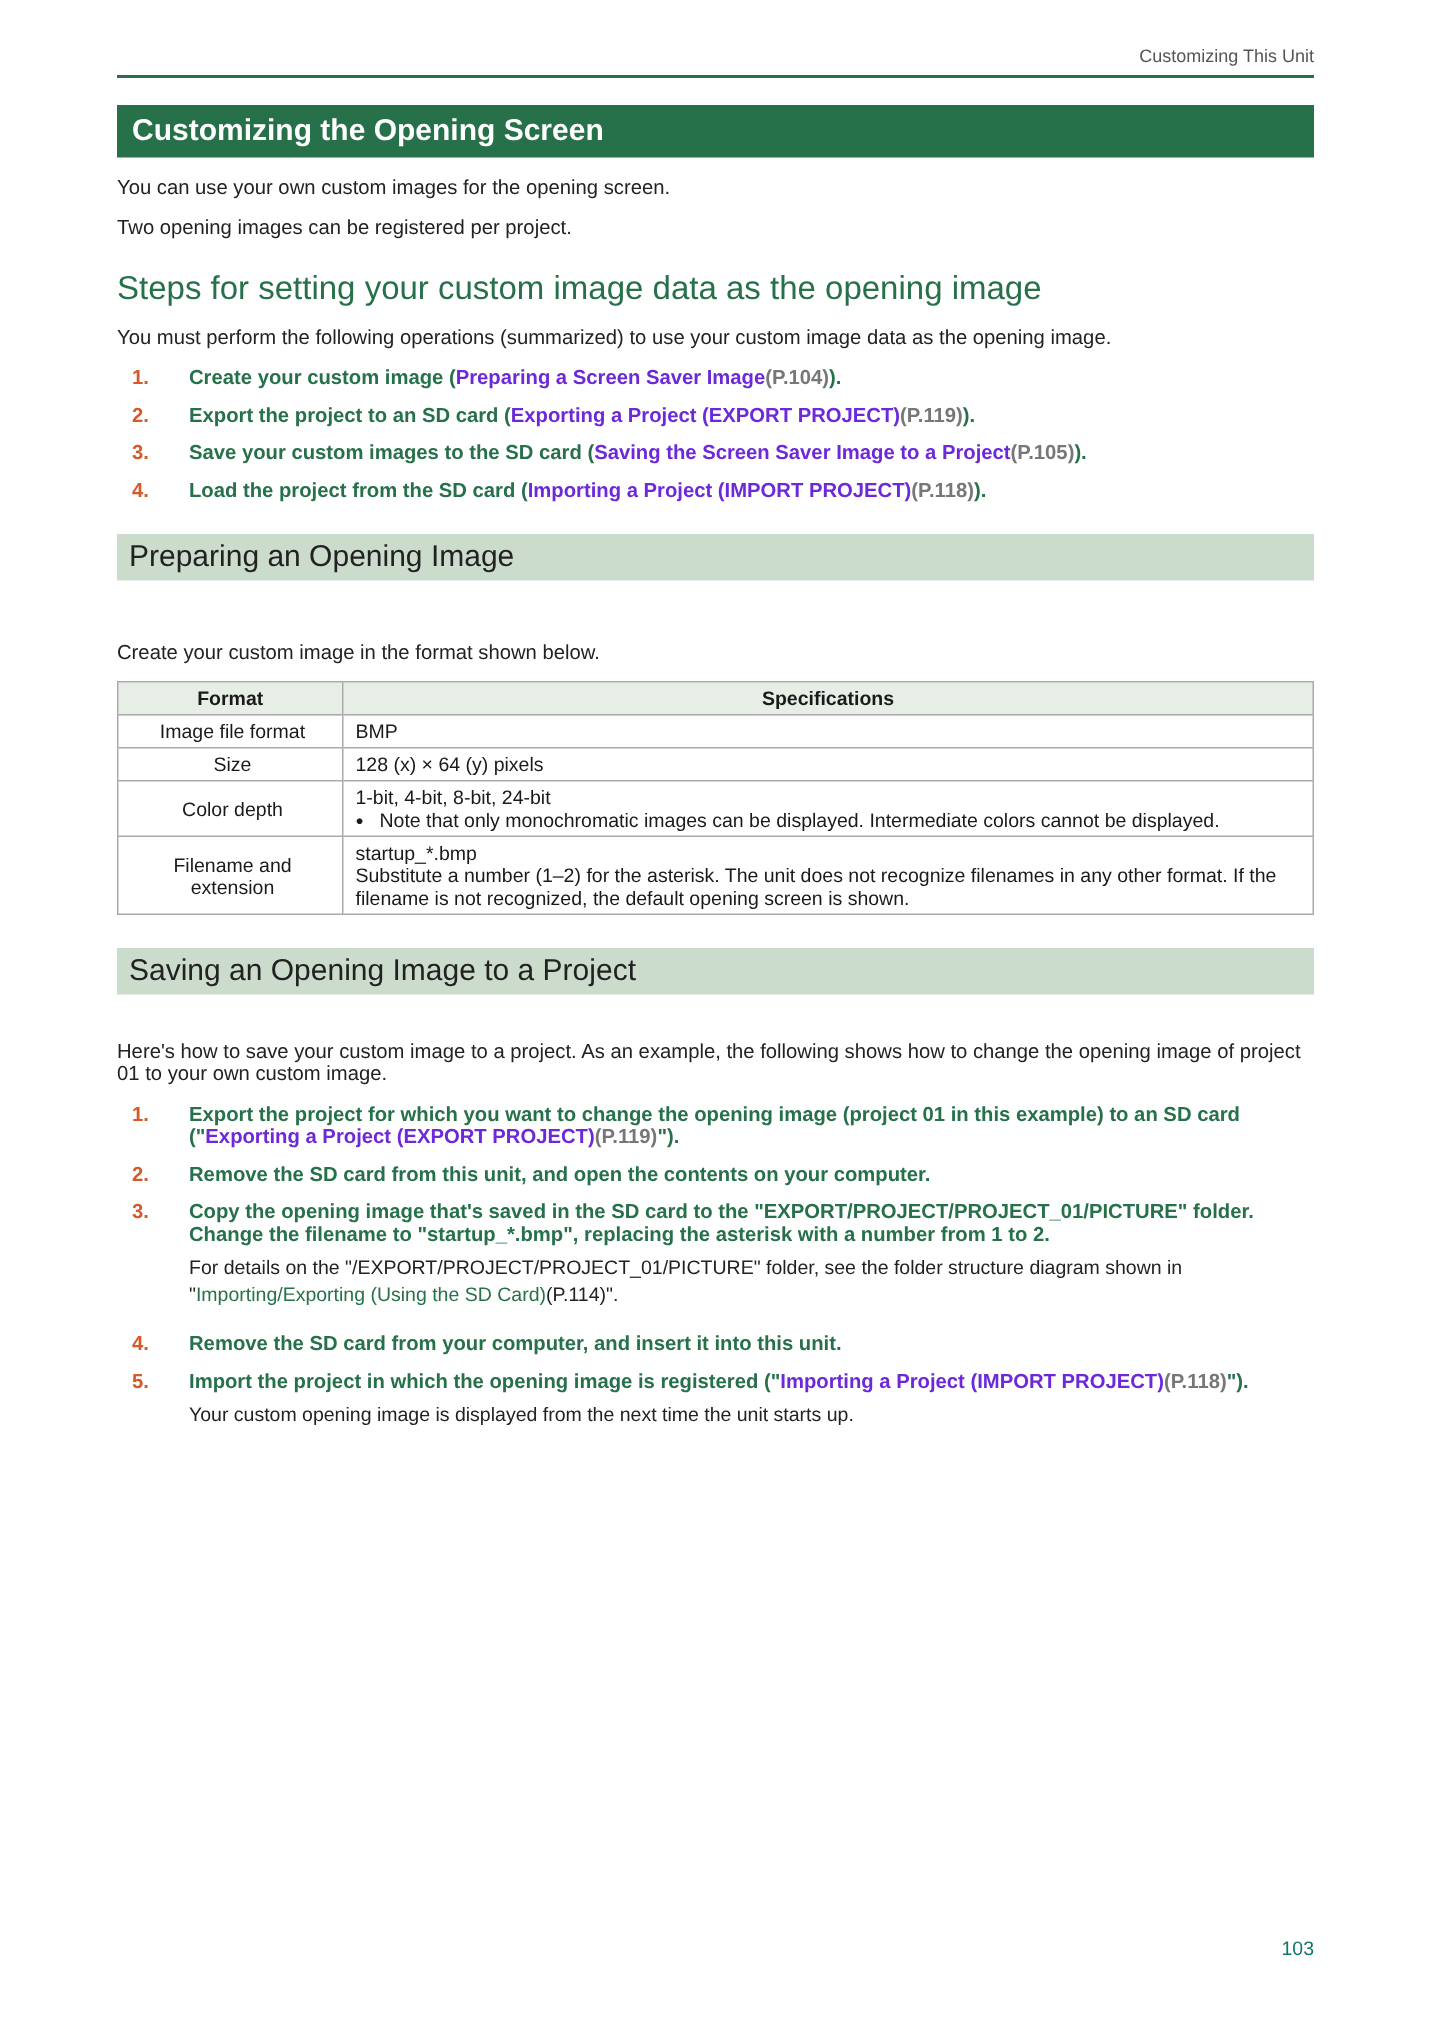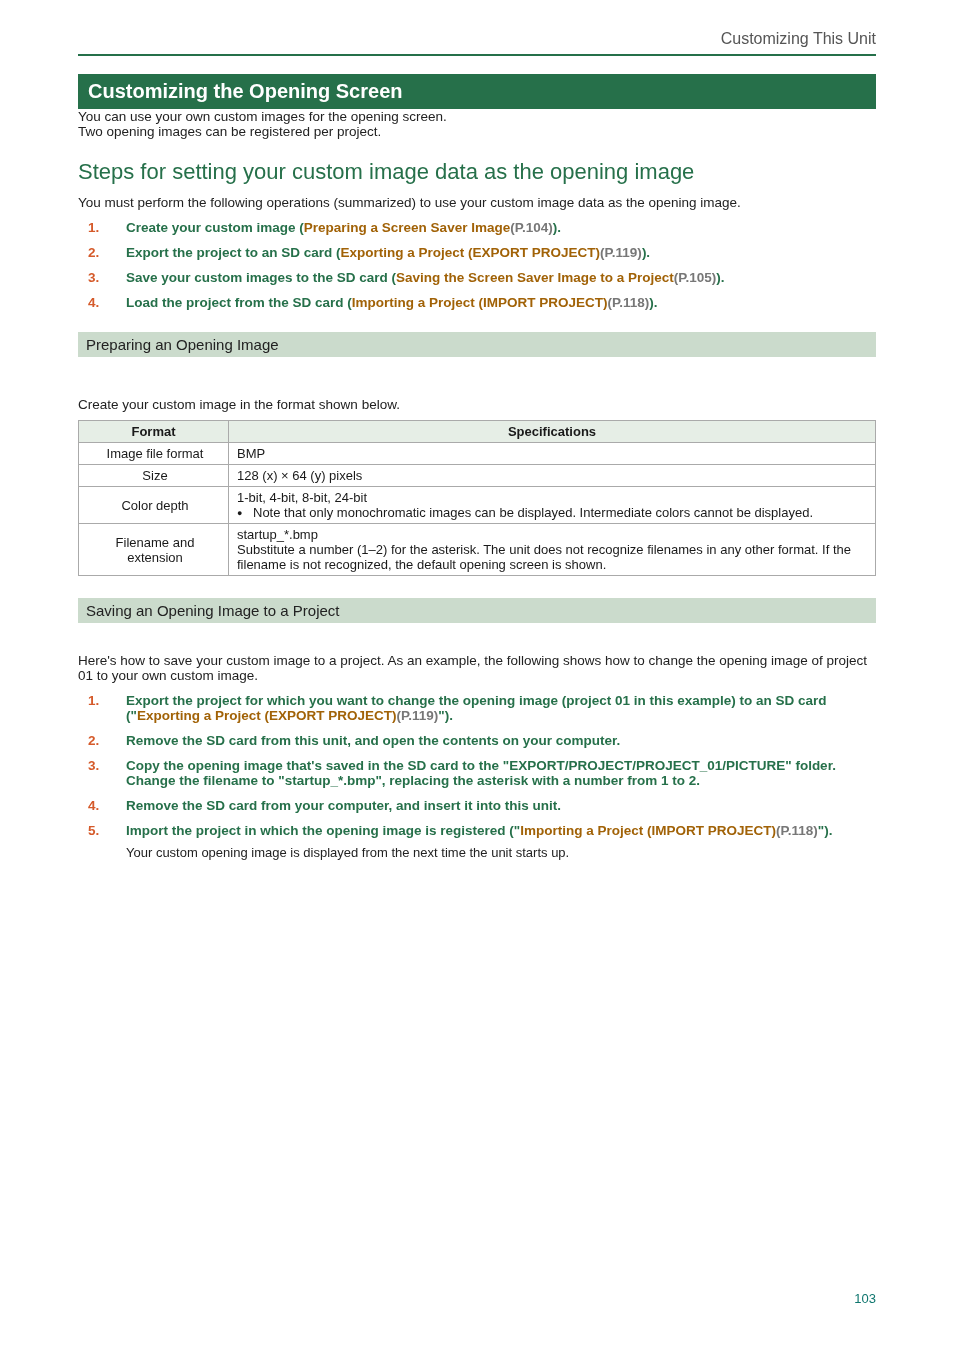--- a/index.html
+++ b/index.html
@@ -12,48 +12,48 @@
   .page {
     width: 954px;
     height: 1350px;
     margin: 0 auto;
     padding: 30px 78px 0 78px;
     box-sizing: border-box;
     position: relative;
   }
   .header-right {
     text-align: right;
-    font-size: 16px;
+    font-size: 12px;
     color: #555;
     padding-bottom: 6px;
     border-bottom: 2px solid #25704a;
     margin-bottom: 18px;
   }
   .h1-bar {
     background: #26704a;
     color: #fff;
     font-size: 20px;
     padding: 6px 10px;
     font-weight: 700;
   }
   .body-text {
     font-size: 13.5px;
     color: #222;
-    margin: 0 0;
+    margin: 12px 0;
   }
   .h2-green {
     color: #26704a;
     font-size: 22px;
     font-weight: 400;
     margin: 20px 0 10px 0;
   }
   .h3-bar {
     background: #cbdbcc;
     color: #222;
-    font-size: 15px;
+    font-size: 20px;
     padding: 4px 8px;
     font-weight: 400;
     margin: 22px 0 0 0;
   }
   .ol {
     list-style: none;
     padding: 0;
     margin: 8px 0;
   }
   .ol li {
@@ -66,21 +66,21 @@
     font-weight: 700;
     width: 38px;
     flex-shrink: 0;
     padding-left: 10px;
   }
   .ol .step-body {
     color: #26704a;
     font-weight: 700;
     flex: 1;
   }
-  .ol .step-body .link { color: #a16207; font-weight: 700; }
+  .ol .step-body .link { color: #6d28d9; font-weight: 700; }
   .ol .step-body .pref { color: #777; font-weight: 700; }
   .subtext {
     font-size: 13px;
     color: #222;
     margin: 6px 0 6px 48px;
     line-height: 1.4;
   }
   .subtext .link { color: #26704a; }
   table.spec {
     width: 100%;
@@ -211,20 +211,23 @@
         <span>Export the project for which you want to change the opening image (project 01 in this example) to an SD card ("</span><span class="link">Exporting a Project (EXPORT PROJECT)</span><span class="pref">(P.119)</span><span>").</span>
       </span>
     </li>
     <li>
       <span class="num">2.</span>
       <span class="step-body">Remove the SD card from this unit, and open the contents on your computer.</span>
     </li>
     <li style="flex-wrap:wrap">
       <span class="num">3.</span>
       <span class="step-body">Copy the opening image that's saved in the SD card to the "EXPORT/PROJECT/PROJECT_01/PICTURE" folder. Change the filename to "startup_*.bmp", replacing the asterisk with a number from 1 to 2.</span>
+      <div class="subtext" style="width:100%">
+        <span>For details on the "/EXPORT/PROJECT/PROJECT_01/PICTURE" folder, see the folder structure diagram shown in "</span><span class="link">Importing/Exporting (Using the SD Card)</span><span>(P.114)</span><span>".</span>
+      </div>
     </li>
     <li>
       <span class="num">4.</span>
       <span class="step-body">Remove the SD card from your computer, and insert it into this unit.</span>
     </li>
     <li style="flex-wrap:wrap">
       <span class="num">5.</span>
       <span class="step-body">
         <span>Import the project in which the opening image is registered ("</span><span class="link">Importing a Project (IMPORT PROJECT)</span><span class="pref">(P.118)</span><span>").</span>
       </span>

